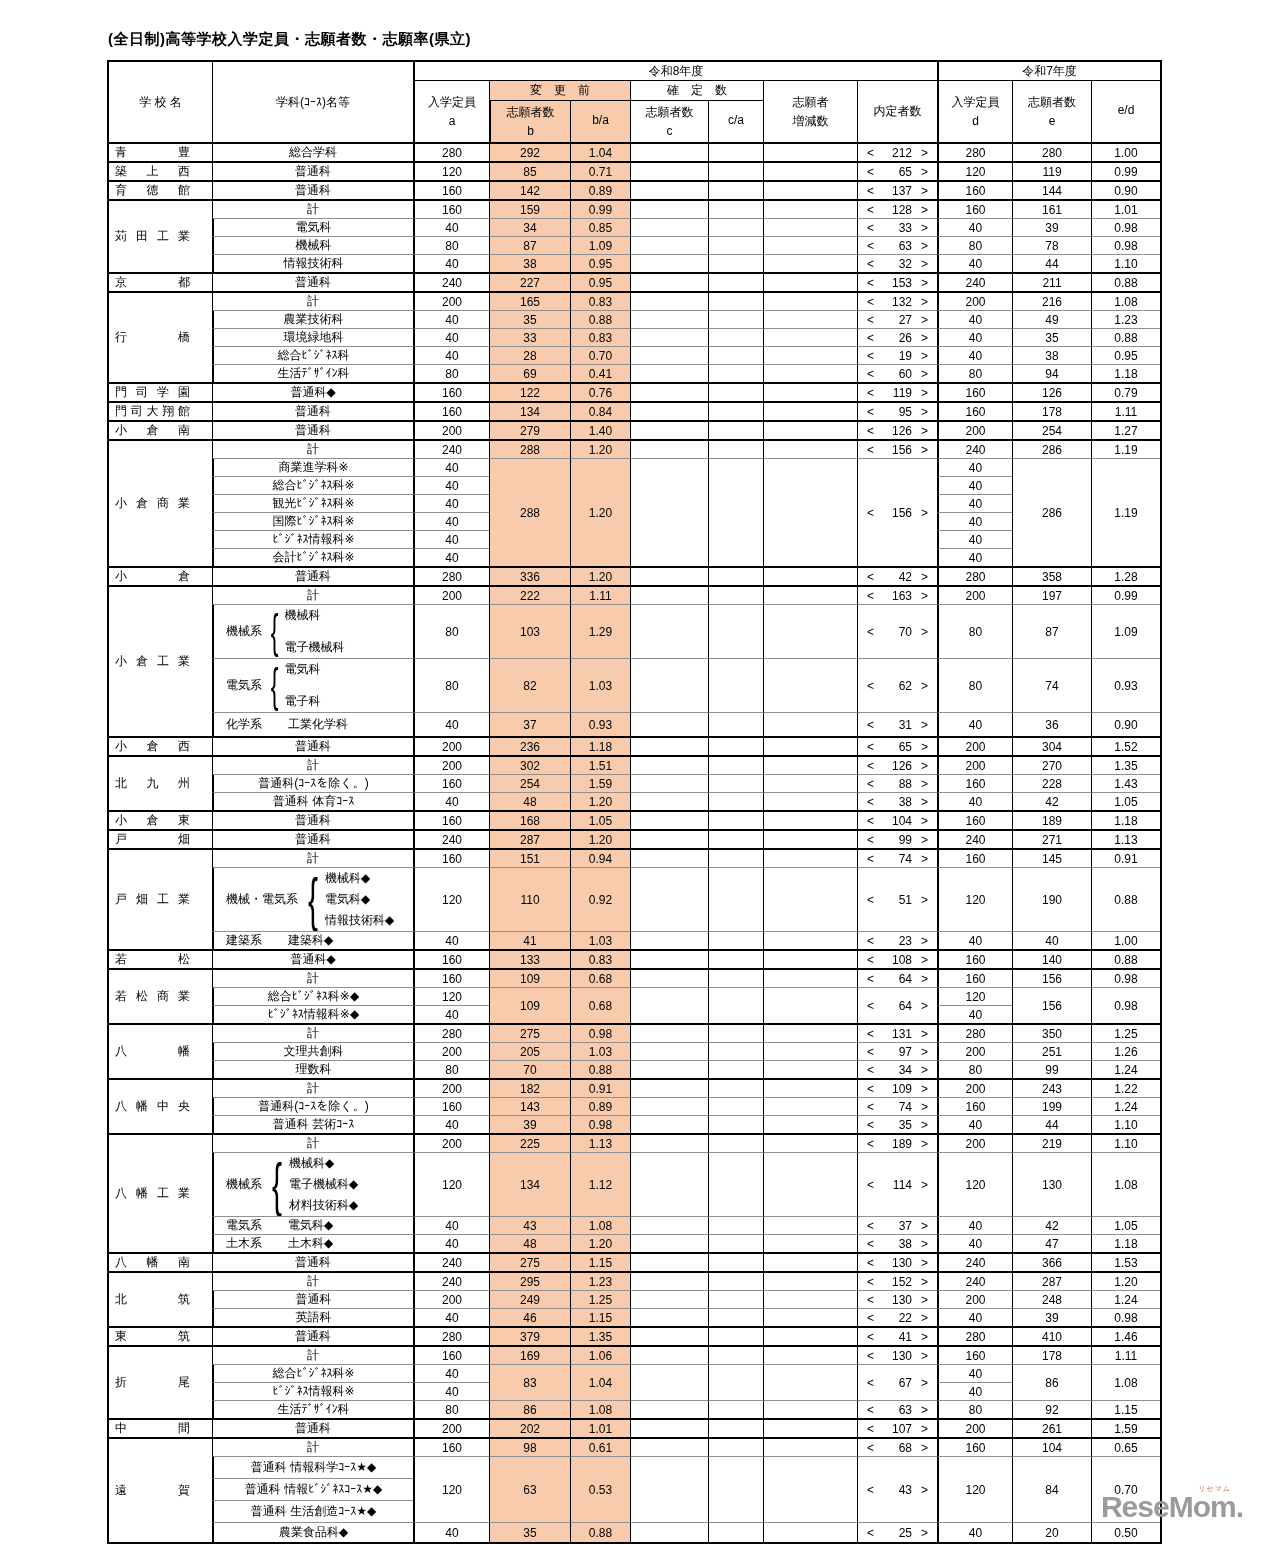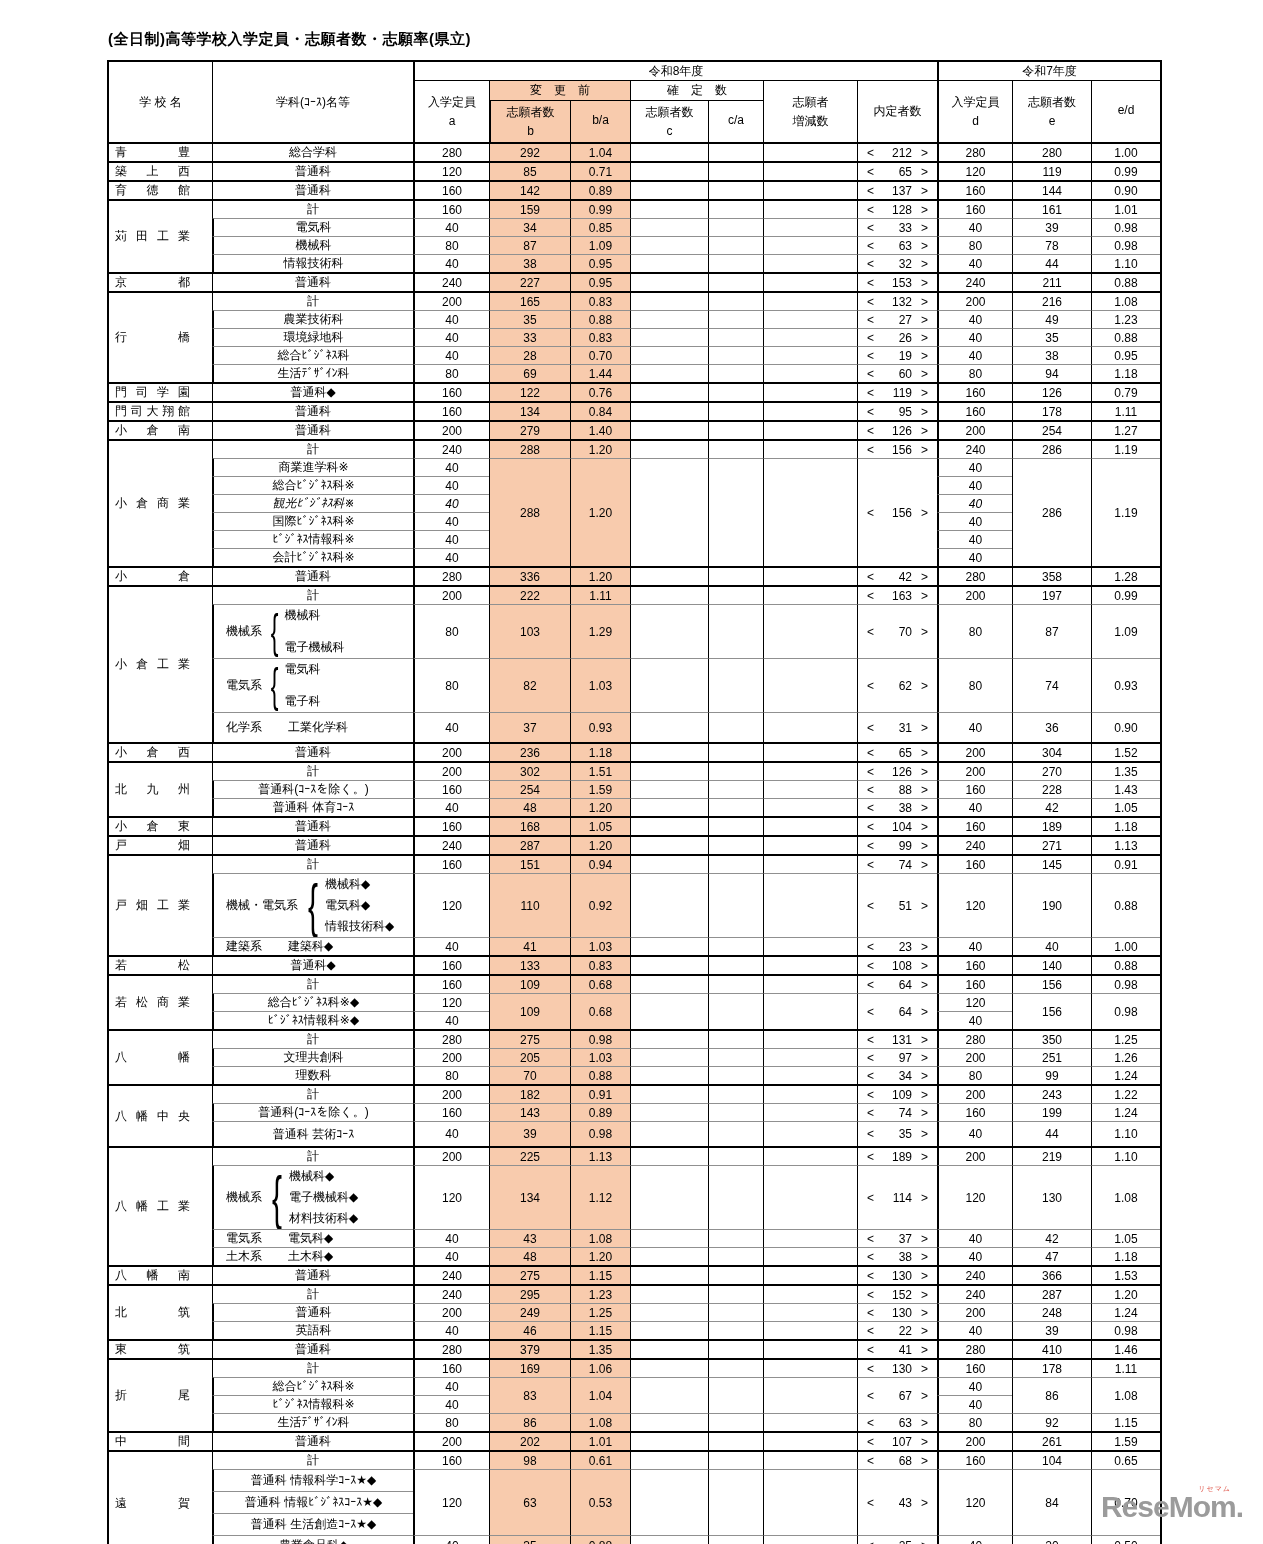--- a/index.html
+++ b/index.html
@@ -396,21 +396,21 @@
             </div>
           </td>
           <td class="num bl2">40</td>
           <td class="num">38</td>
           <td class="num">0.95</td>
         </tr>
         <tr style="height: 18px;">
           <td class="dept bl2">生活ﾃﾞｻﾞｲﾝ科</td>
           <td class="num bl2">80</td>
           <td class="num peach">69</td>
-          <td class="num peach">1.44</td>
+          <td class="num peach">0.41</td>
           <td class="num"></td>
           <td class="num"></td>
           <td class="num"></td>
           <td class="naitei">
             <div class="nv">
               <span>&lt;</span>
               <span class="n">60</span>
               <span>&gt;</span>
             </div>
           </td>
@@ -543,21 +543,21 @@
           </td>
           <td class="num bl2">40</td>
           <td class="num" rowspan="6">286</td>
           <td class="num" rowspan="6">1.19</td>
         </tr>
         <tr style="height: 18px;">
           <td class="dept bl2">総合ﾋﾞｼﾞﾈｽ科※</td>
           <td class="num bl2">40</td>
           <td class="num bl2">40</td>
         </tr>
-        <tr style="height: 18px; font-style: italic;">
+        <tr style="height: 18px;">
           <td class="dept bl2">観光ﾋﾞｼﾞﾈｽ科※</td>
           <td class="num bl2">40</td>
           <td class="num bl2">40</td>
         </tr>
         <tr style="height: 18px;">
           <td class="dept bl2">国際ﾋﾞｼﾞﾈｽ科※</td>
           <td class="num bl2">40</td>
           <td class="num bl2">40</td>
         </tr>
         <tr style="height: 18px;">
@@ -671,21 +671,21 @@
             <div class="nv">
               <span>&lt;</span>
               <span class="n">62</span>
               <span>&gt;</span>
             </div>
           </td>
           <td class="num bl2">80</td>
           <td class="num">74</td>
           <td class="num">0.93</td>
         </tr>
-        <tr style="height: 30px;">
+        <tr style="height: 24px;">
           <td class="dept bl2">
             <div class="brk">
               <span class="lb fx">化学系</span>
               <div class="items g2">
                 <div>工業化学科</div>
               </div>
             </div>
           </td>
           <td class="num bl2">40</td>
           <td class="num peach">37</td>
@@ -1105,21 +1105,21 @@
             <div class="nv">
               <span>&lt;</span>
               <span class="n">74</span>
               <span>&gt;</span>
             </div>
           </td>
           <td class="num bl2">160</td>
           <td class="num">199</td>
           <td class="num">1.24</td>
         </tr>
-        <tr style="height: 25px; border-radius: 6px;">
+        <tr style="height: 18px; border-radius: 6px;">
           <td class="dept bl2">普通科 芸術ｺｰｽ</td>
           <td class="num bl2">40</td>
           <td class="num peach">39</td>
           <td class="num peach">0.98</td>
           <td class="num"></td>
           <td class="num"></td>
           <td class="num"></td>
           <td class="naitei">
             <div class="nv">
               <span>&lt;</span>

